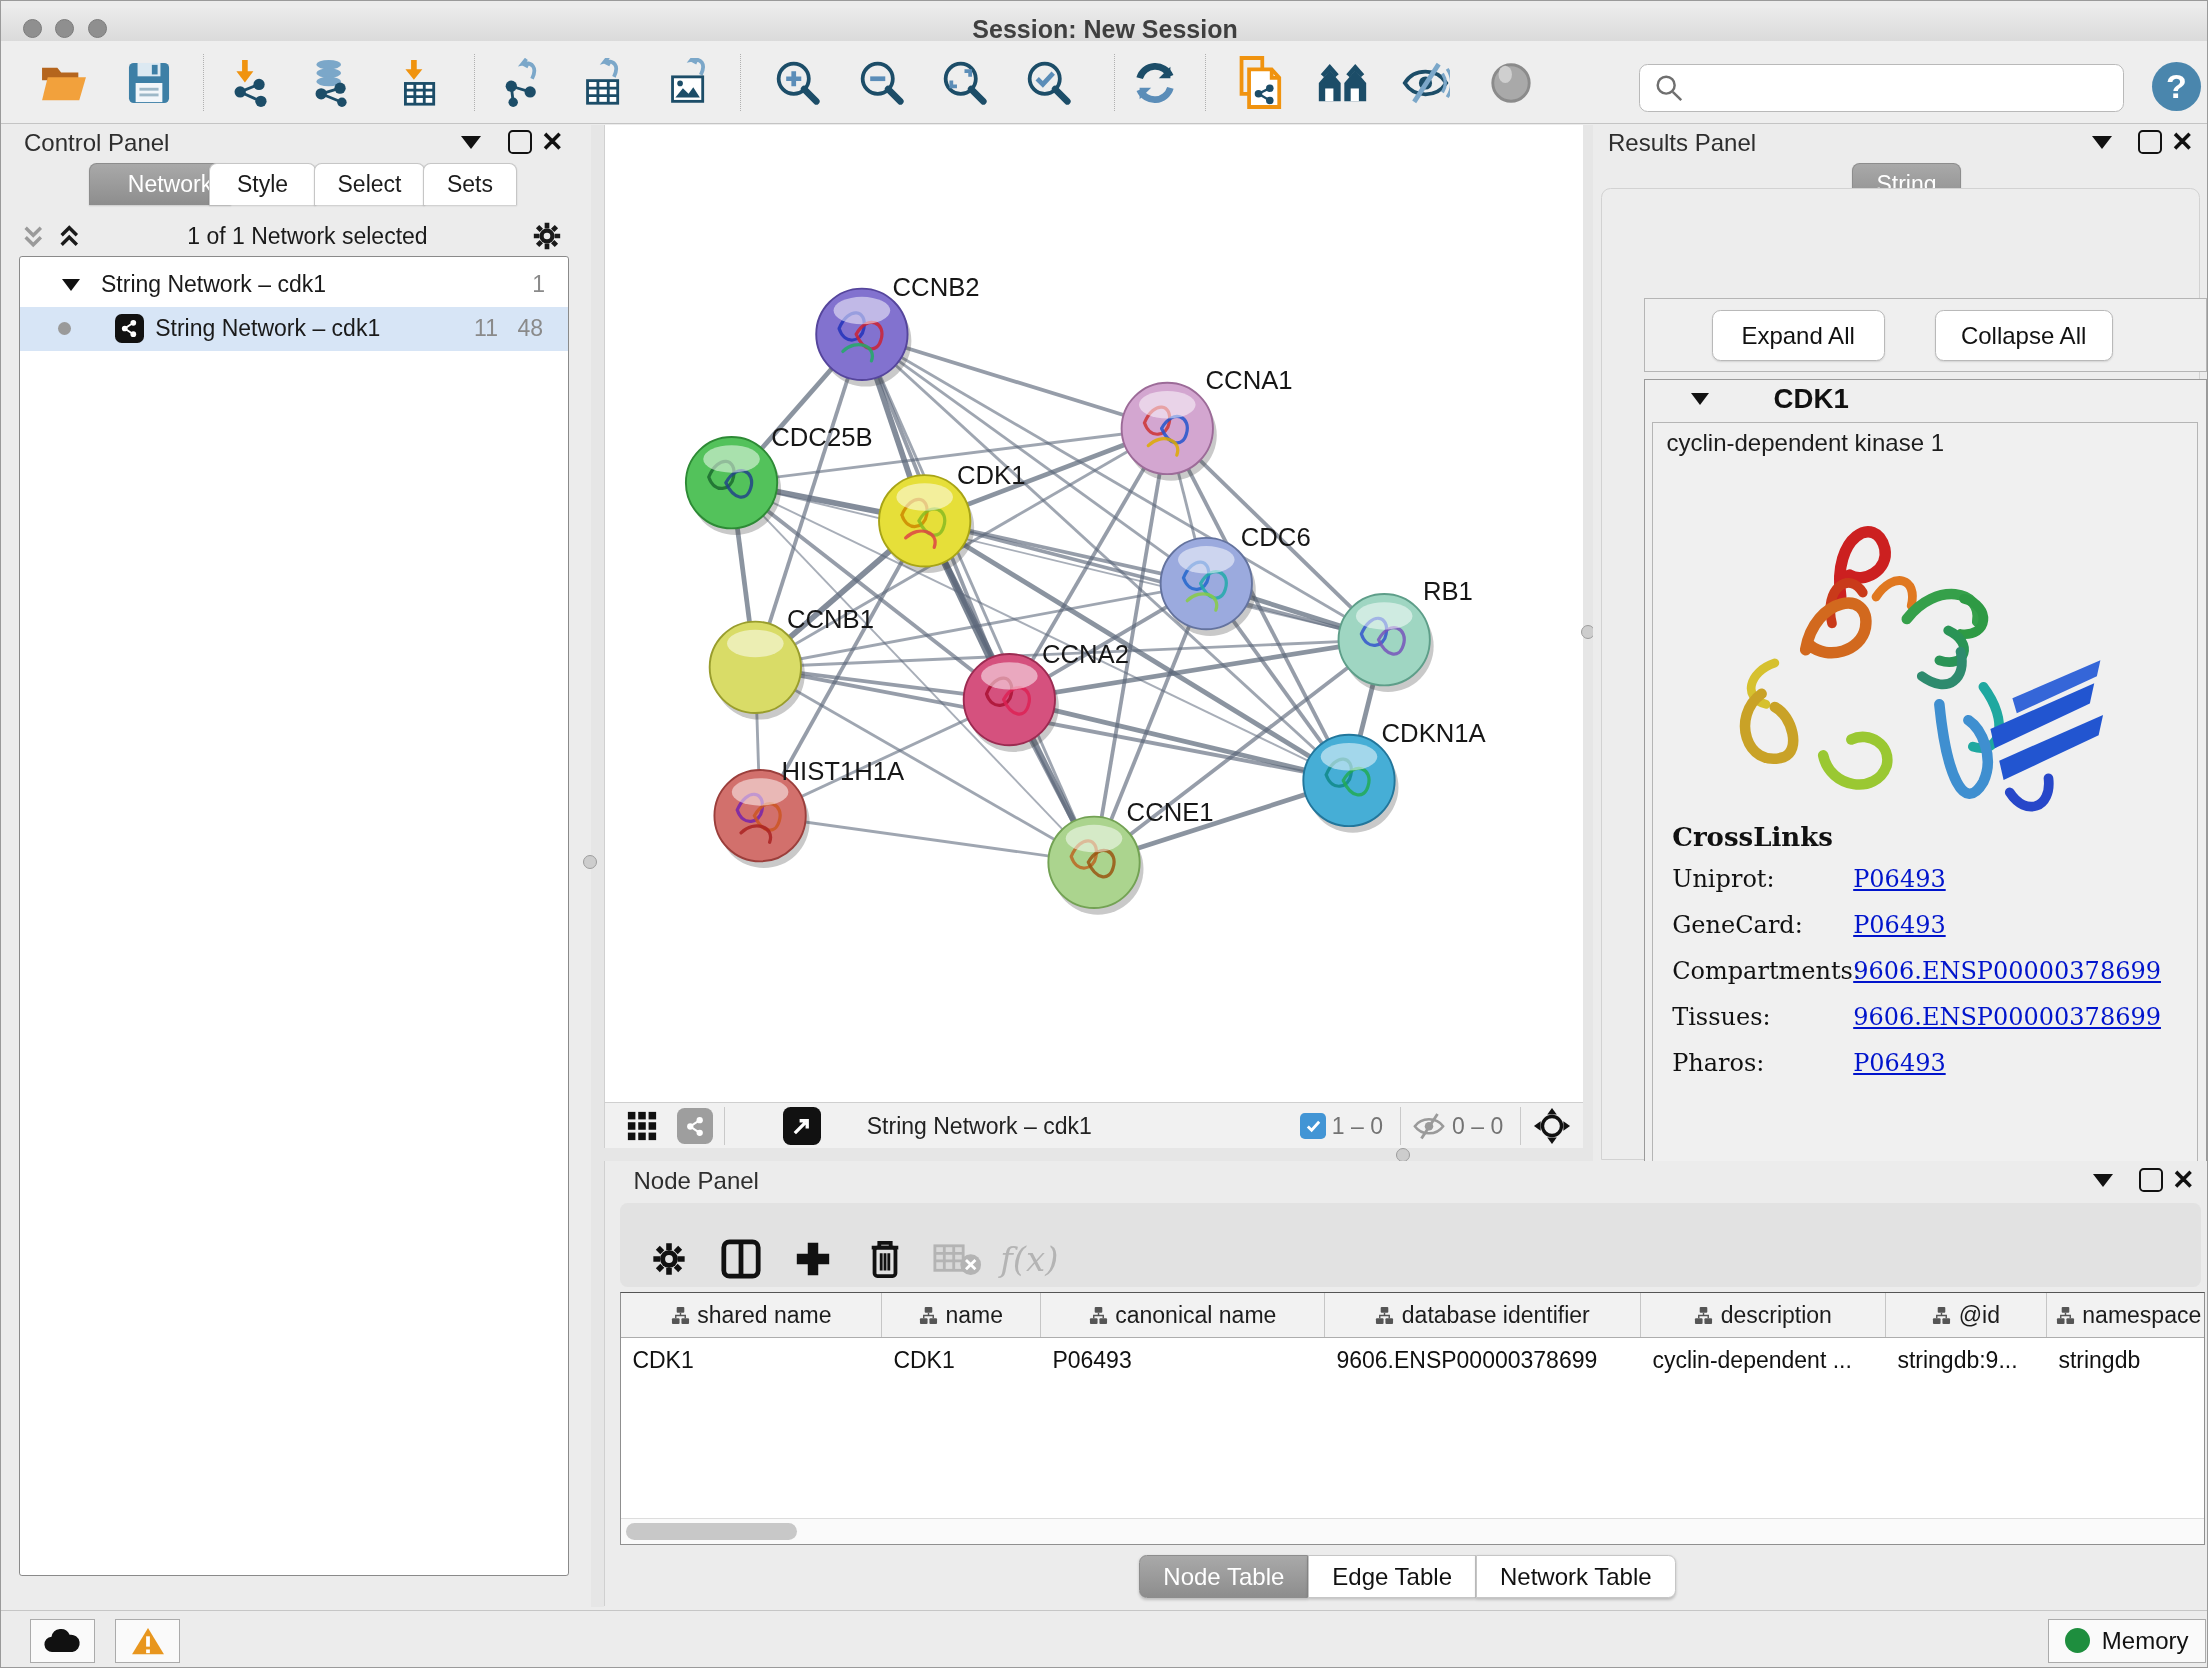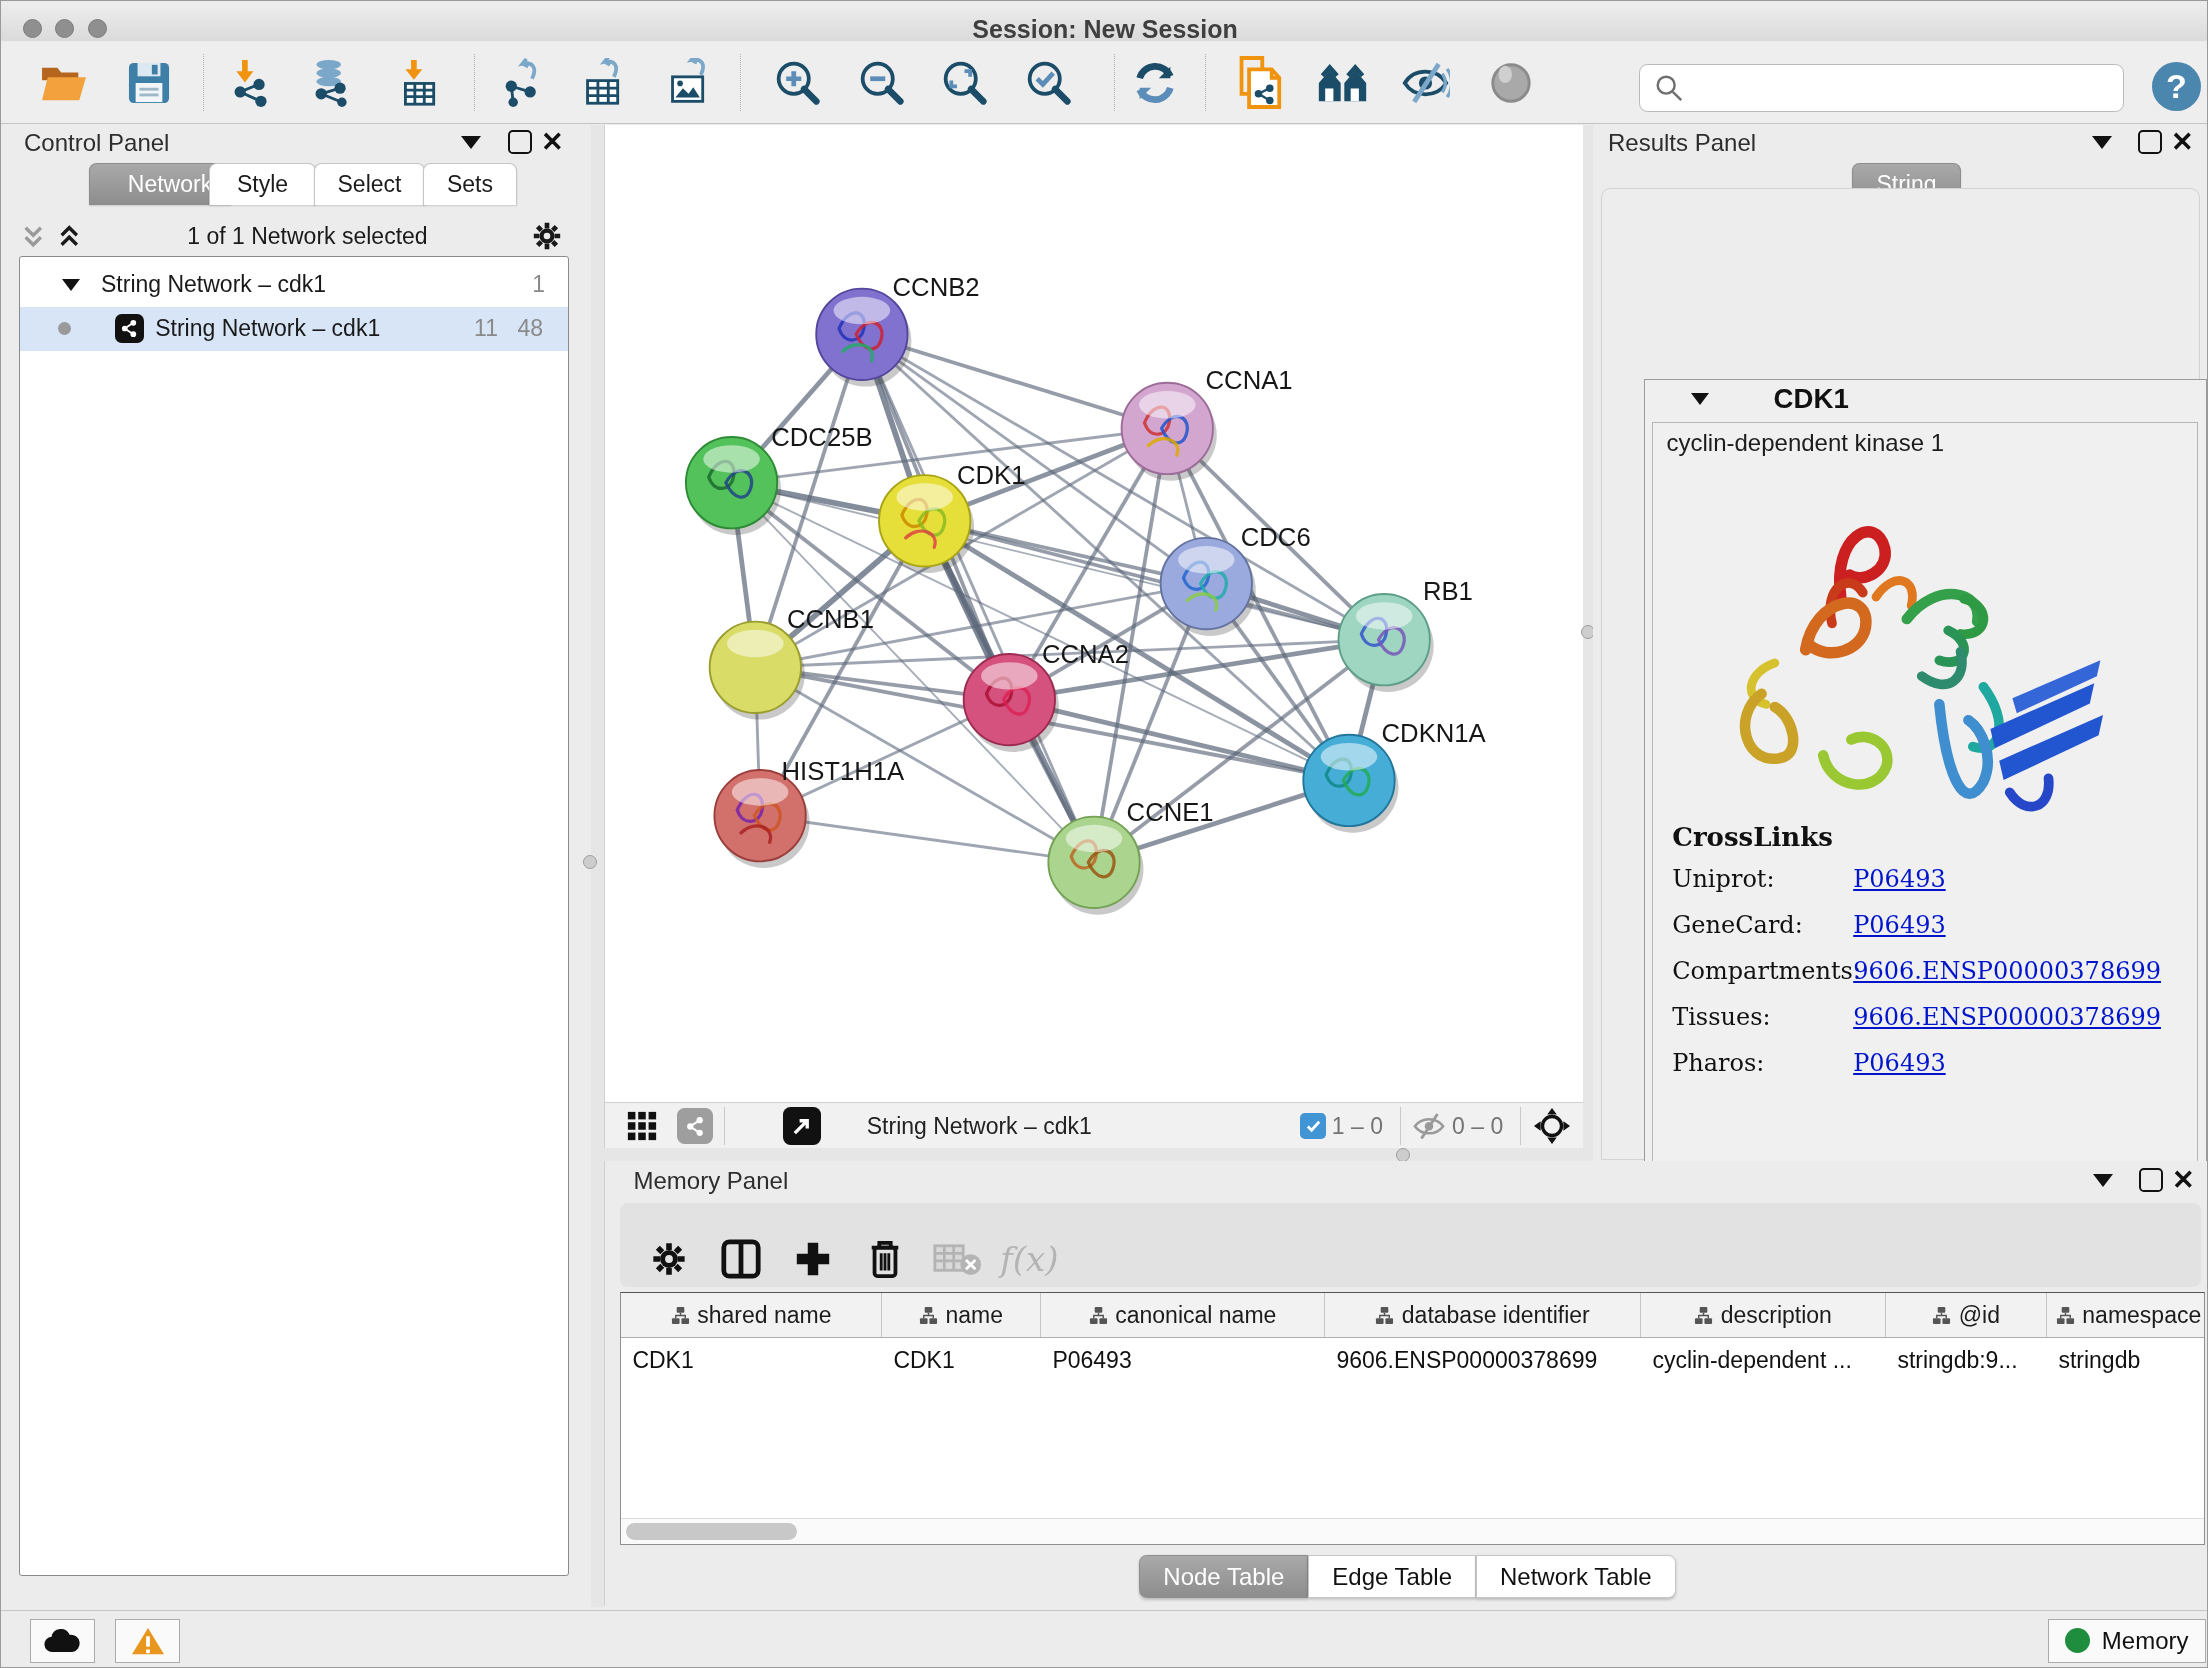--- a/index.html
+++ b/index.html
@@ -525,20 +525,24 @@
   <div class="vsplit" style="left:1582px;top:124px;width:10.5px;height:1037px"></div>
   <div class="dot-handle" style="left:1580px;top:624px"></div>
 
   <div class="results-panel">
     <div class="panel-title" style="left:15px;top:3.8px">Results Panel</div>
     <div class="ph-tri" style="left:499px;top:11.4px"></div>
     <div class="ph-box" style="left:545px;top:4.8px"></div>
     <div class="ph-x" style="left:578px;top:3.8px">✕</div>
     <div class="tab sel" style="left:259px;top:38px;width:107px;position:absolute">String</div>
     <div class="rp-pane">
+      <div class="rp-buttons">
+        <div class="rp-btn" style="left:67px;width:171px">Expand All</div>
+        <div class="rp-btn" style="left:290px;width:176px">Collapse All</div>
+      </div>
       <div class="rp-section">
         <div class="rp-sec-head">
           <span class="tri-down" style="margin-left:46px"></span>
           <span style="margin-left:65px;font-size:27.6px;font-weight:bold;color:#111">CDK1</span>
         </div>
         <div class="rp-inner">
           <div class="gene-desc">cyclin-dependent kinase 1</div>
           <svg width="476" height="352" viewBox="0 0 500 400" style="position:absolute;left:28.5px;top:42px">
             <g fill="none" stroke-linecap="round">
               <path d="M160,150 C150,80 200,55 210,95 C215,120 185,135 170,125" stroke="#cc2020" stroke-width="13"></path>
@@ -589,21 +593,21 @@
           </div>
         </div>
         <div class="rp-hscroll">
             <div class="rp-thumb"></div>
           </div>
       </div>
     </div>
   </div>
 
   <div class="table-panel">
-    <div class="panel-title" style="left:28.5px;top:5.7px">Memory Panel</div>
+    <div class="panel-title" style="left:28.5px;top:5.7px">Node Panel</div>
     <div class="ph-tri" style="left:1488px;top:13.3px"></div>
     <div class="ph-box" style="left:1534px;top:6.7px"></div>
     <div class="ph-x" style="left:1567px;top:5.7px">✕</div>
     <div class="tp-toolbar">
       <span class="tp-icon" style="margin-left:13.3px">
         <svg width="38" height="38" viewBox="0 0 34 34">
             <g fill="#111">
               <circle cx="17" cy="17" r="8"></circle>
               <g stroke="#111" stroke-width="5">
                 <path d="M17 3 v6 M17 25 v6 M3 17 h6 M25 17 h6 M7 7 l4 4 M23 23 l4 4 M27 7 l-4 4 M11 23 l-4 4"></path>

